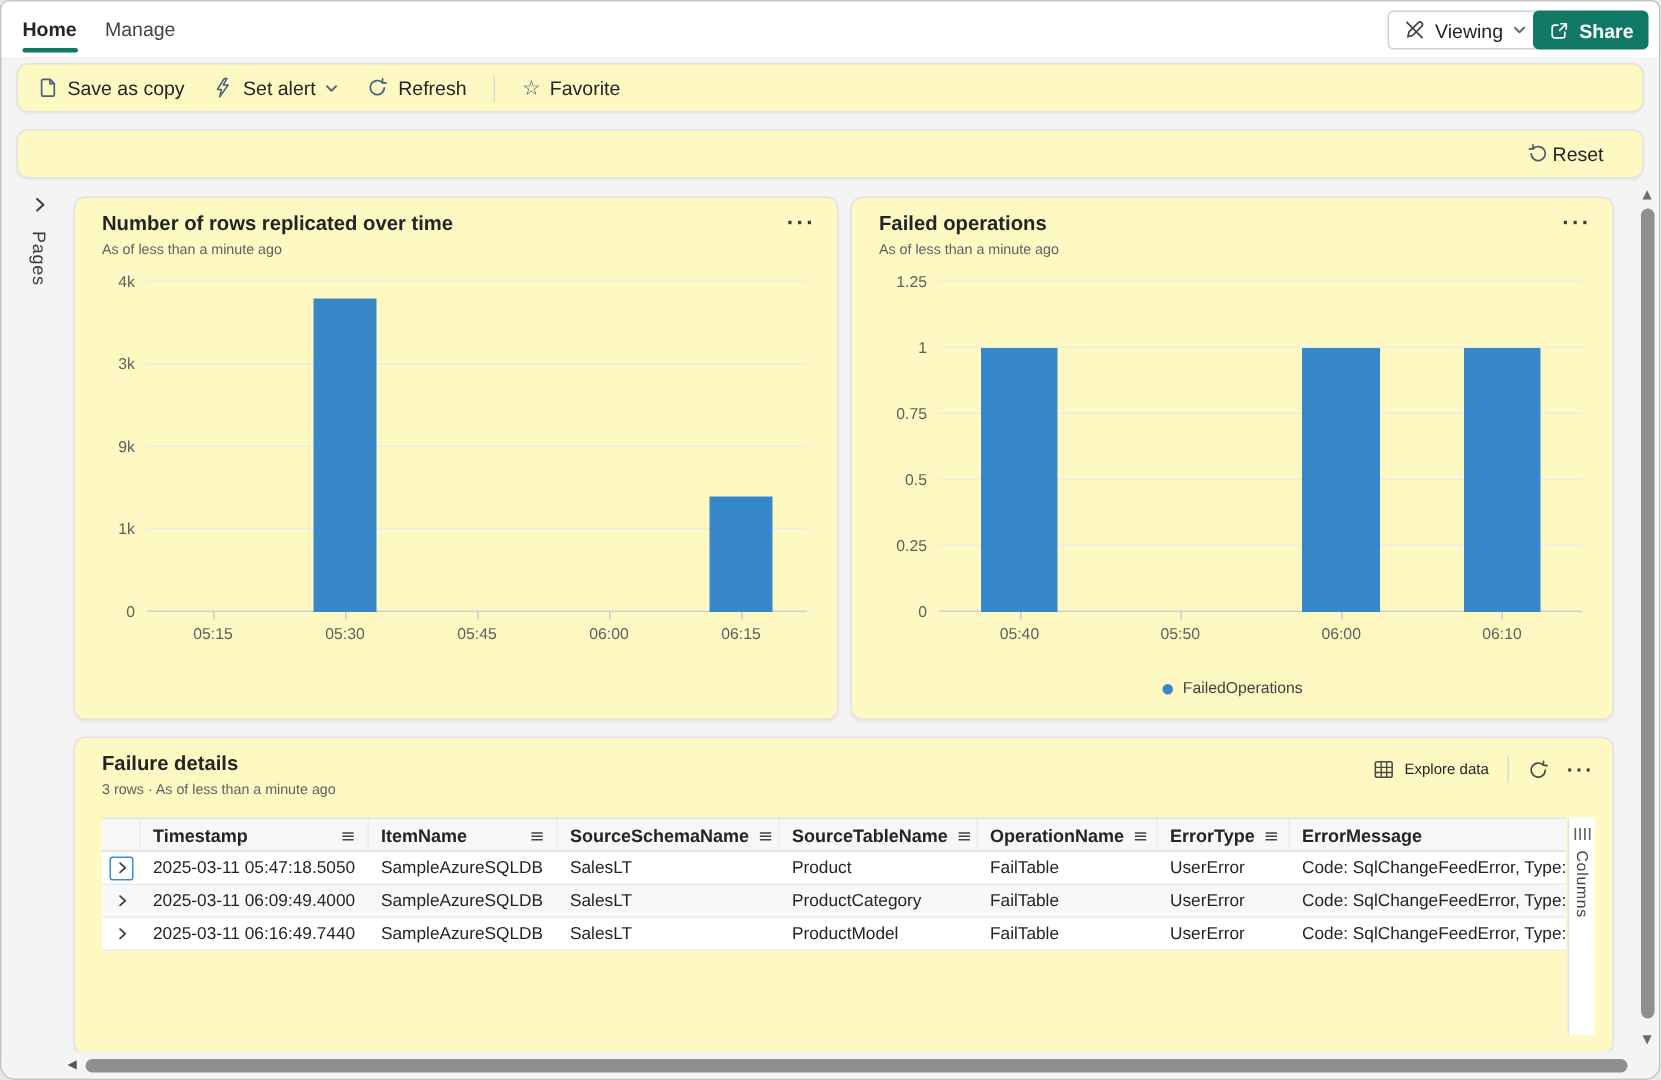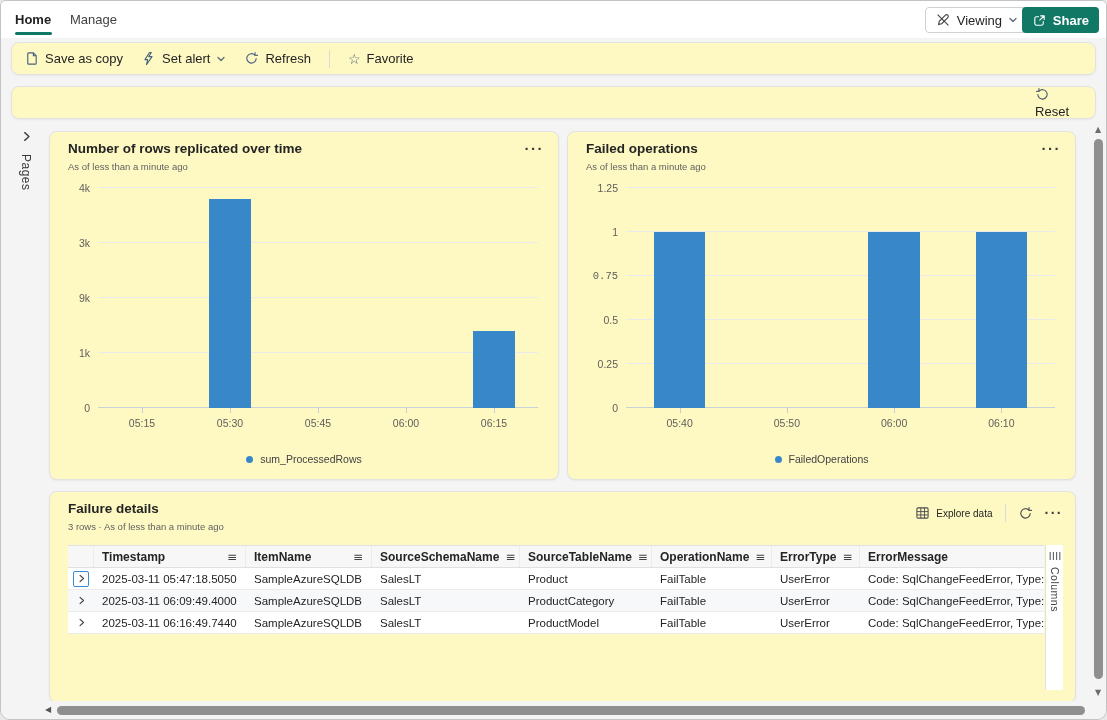--- a/index.html
+++ b/index.html
@@ -25,21 +25,21 @@
   .toolbar-card { left:10px; top:41px; width:1085px; height:33px; display:flex; align-items:center; padding:0 12px; gap:18px; }
   .tool-item { display:flex; align-items:center; gap:6px; font-size:13px; color:#242424; cursor:pointer; }
   .tool-sep { width:1px; height:18px; background:#d9d9d9; }
   .icon { color:#46607d; display:inline-flex; align-items:center; }
   .glyph-star { font-family:"DejaVu Sans",sans-serif; font-size:14px; line-height:1; color:#46607d; }
   .chev { color:#5f6a75; display:inline-flex; }
   
   .filter-card { left:10px; top:85px; width:1085px; height:33px; display:flex; align-items:center; padding:0 12px; }
   .pill { display:flex; align-items:center; gap:4px; border:1px solid #d1d1d1; border-radius:16px; padding:3px 12px; font-size:12.5px; color:#242424; cursor:pointer; background:#fff; }
   .pill b { font-weight:bold; }
-  .reset-btn { margin-left:auto; margin-right:14px; display:flex; align-items:flex-start; gap:2px; font-size:13px; color:#242424; cursor:pointer;flex-direction:column; }
+  .reset-btn { margin-left:auto; margin-right:14px; display:flex; align-items:center; gap:2px; font-size:13px; color:#242424; cursor:pointer; }
   
   .pages-strip { position:absolute; left:10px; top:122px; width:30px; height:574px; display:flex; flex-direction:column; align-items:center; padding-top:8px; }
   .vtext { writing-mode:vertical-lr; font-size:12px; color:#3b3a39; margin-top:12px; letter-spacing:.5px; }
   
   .chart-card { top:130px; height:349px; }
   .card-title { position:absolute; left:18px; top:9px; font-size:13.5px; font-weight:bold; color:#242424; }
   .card-subtitle { position:absolute; left:18px; top:29px; font-size:9.5px; color:#616161; }
   .more-btn { position:absolute; right:10px; top:4px; border:none; background:none; font-size:15px; font-weight:bold; letter-spacing:1.5px; color:#3b3a39; cursor:pointer; padding:4px; }
   .plot { position:absolute; top:56px; height:220px; right:20px; }
   .c1 .plot { left:48px; }
@@ -201,39 +201,35 @@
         <div class="xtick-label" style="left: 30%;">05:30</div>
         <div class="xtick" style="left: 50%;"></div>
         <div class="xtick-label" style="left: 50%;">05:45</div>
         <div class="xtick" style="left: 70%;"></div>
         <div class="xtick-label" style="left: 70%;">06:00</div>
         <div class="xtick" style="left: 90%;"></div>
         <div class="xtick-label" style="left: 90%;">06:15</div>
         <div class="bar" style="left: 25.2%; width: 9.6%; height: 95%; background: rgb(55, 135, 201);"></div>
         <div class="bar" style="left: 85.2%; width: 9.6%; height: 35%; background: rgb(55, 135, 201);"></div>
       </div>
-    <div class="legend">
-      <span class="dot" style="background: rgb(55, 135, 201);"></span>
-      <span class="legend-label">sum_ProcessedRows</span>
-    </div>
   </div>
 
   <div class="card chart-card c2" style="left:566px; width:509px;">
     <div class="card-title">Failed operations</div>
     <div class="card-subtitle">As of less than a minute ago</div>
     <button class="more-btn"><span>···</span></button>
     <div class="plot">
         <div class="gridline baseline" style="bottom: 0%;"></div>
         <div class="ytick-label" style="bottom: 0%;">0</div>
         <div class="gridline" style="bottom: 20%;"></div>
         <div class="ytick-label" style="bottom: 20%;">0.25</div>
         <div class="gridline" style="bottom: 40%;"></div>
         <div class="ytick-label" style="bottom: 40%;">0.5</div>
         <div class="gridline" style="bottom: 60%;"></div>
-        <div class="ytick-label" style="bottom: 60%; font-family: Liberation Mono, monospace;">0.75</div>
+        <div class="ytick-label" style="bottom: 60%;">0.75</div>
         <div class="gridline" style="bottom: 80%;"></div>
         <div class="ytick-label" style="bottom: 80%;">1</div>
         <div class="gridline" style="bottom: 100%;"></div>
         <div class="ytick-label" style="bottom: 100%;">1.25</div>
         <div class="xtick" style="left: 12.5%;"></div>
         <div class="xtick-label" style="left: 12.5%;">05:40</div>
         <div class="xtick" style="left: 37.5%;"></div>
         <div class="xtick-label" style="left: 37.5%;">05:50</div>
         <div class="xtick" style="left: 62.5%;"></div>
         <div class="xtick-label" style="left: 62.5%;">06:00</div>

